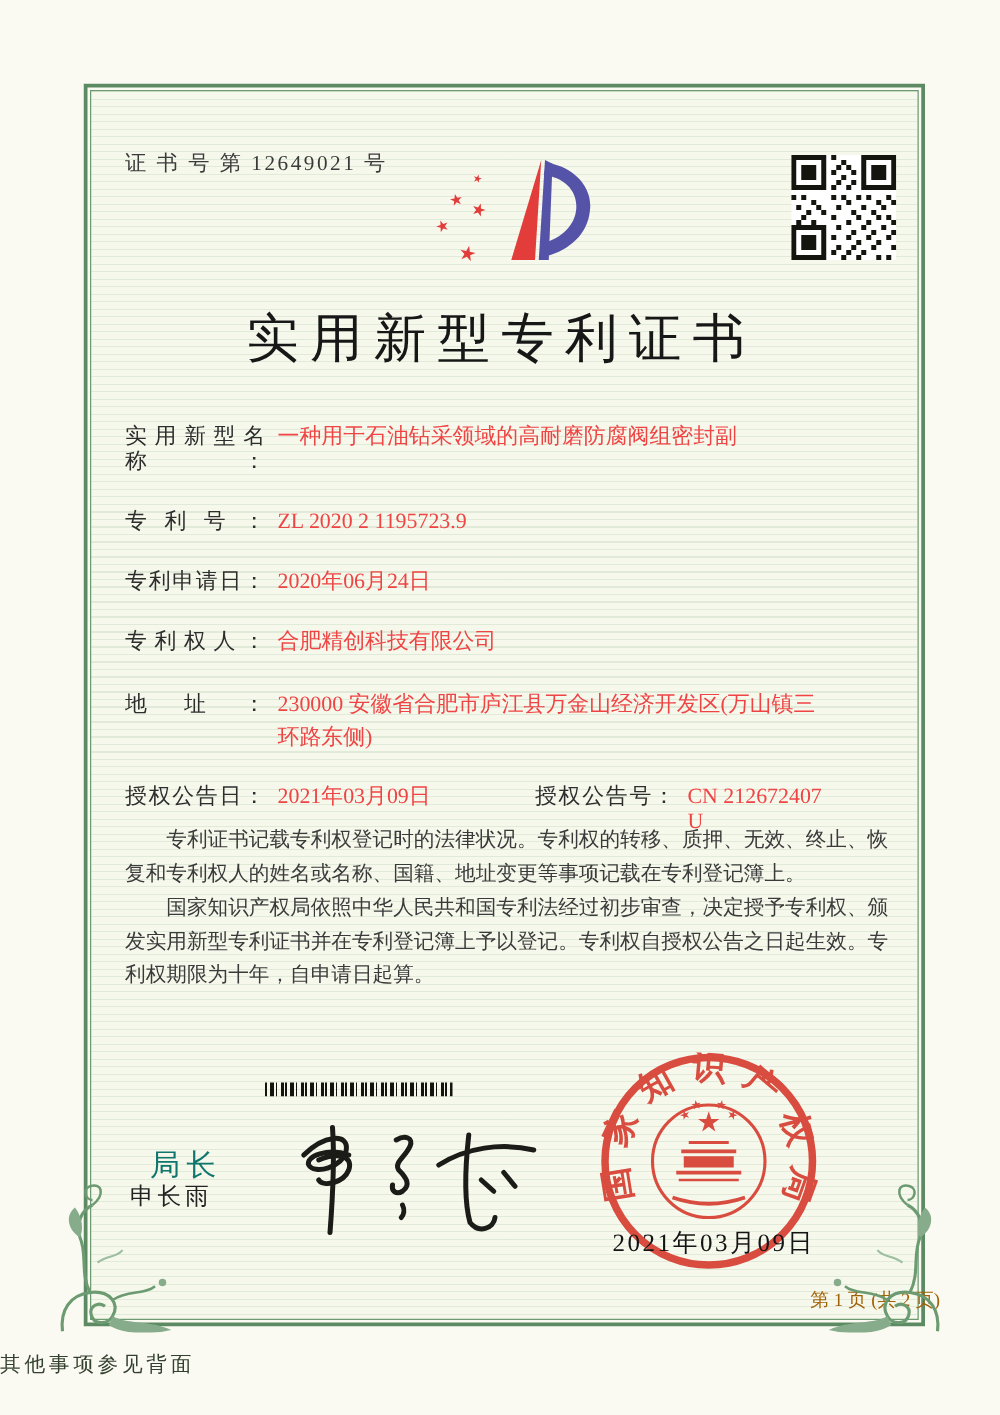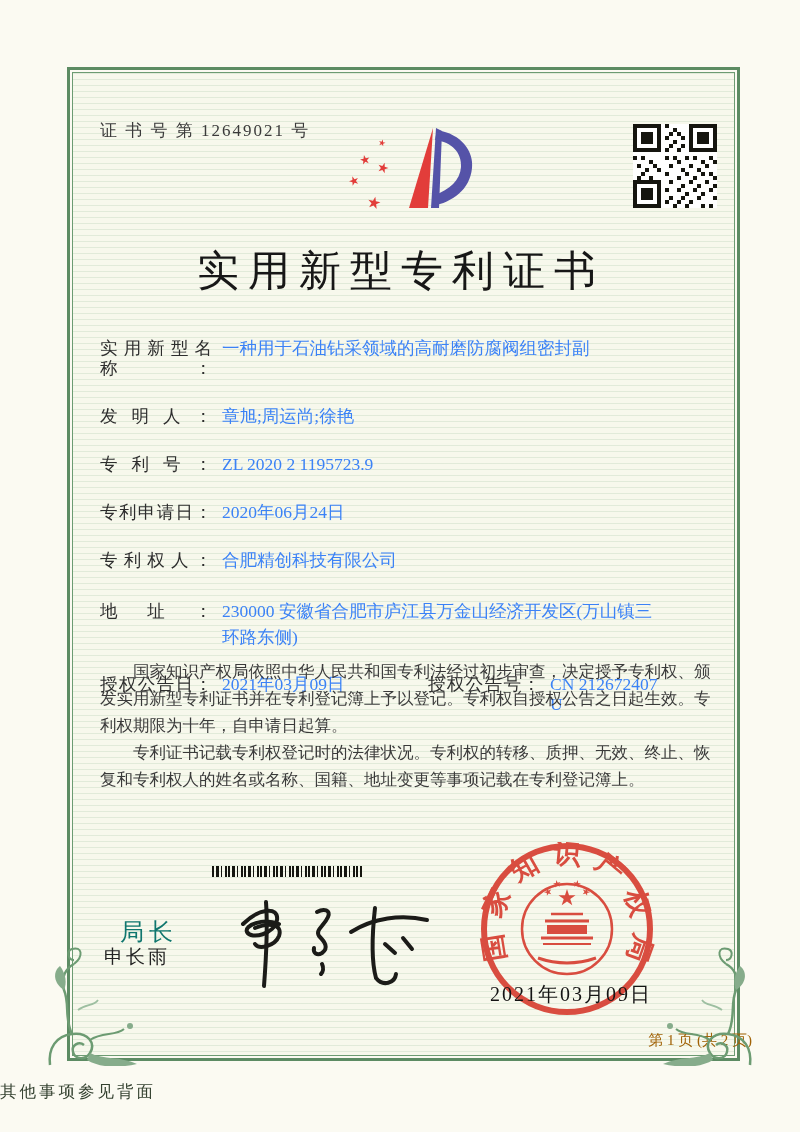--- a/index.html
+++ b/index.html
@@ -27,21 +27,21 @@
     position:absolute;left:0;top:243px;width:800px;text-align:center;
     font-size:42px;letter-spacing:9px;padding-left:2px;box-sizing:border-box;
     color:#171717;
   }
   .fields{position:absolute;left:100px;top:338px;width:560px;font-size:17.5px;line-height:20px;}
   .row{display:flex;margin-bottom:28px;}
   .lbl{
     flex:0 0 112px;width:112px;display:inline-block;
     text-align:justify;text-align-last:justify;color:#2d2d2d;
   }
-  .val{padding-left:10px;color:#3b82f6;}
+  .val{padding-left:10px;color:#ef4444;}
   .row-addr{line-height:26px;margin-bottom:0;}
   .val-addr{width:480px;}
   .row-grant{margin-top:24px;justify-content:center;}
   .grant-date{width:233px;box-sizing:content-box;}
   .paras{position:absolute;left:100px;top:658px;width:618px;font-size:16.5px;line-height:27px;color:#3a3a3a;}
   .paras p{margin:0;text-indent:2em;}
   .barcode{
     position:absolute;left:212px;top:866px;width:150px;height:11px;
     background:repeating-linear-gradient(90deg,
       #15150f 0 2px, rgba(0,0,0,0) 2px 4px,
@@ -110,24 +110,20 @@
   </svg>
 
   <div class="title">实用新型专利证书</div>
 
   <div class="fields">
     <div class="row">
       <span class="lbl">实用新型名称：</span>
       <span class="val">一种用于石油钻采领域的高耐磨防腐阀组密封副</span>
     </div>
     <div class="row">
-      <span class="lbl">发明人：</span>
-      <span class="val">章旭;周运尚;徐艳</span>
-    </div>
-    <div class="row">
       <span class="lbl">专利号：</span>
       <span class="val">ZL 2020 2 1195723.9</span>
     </div>
     <div class="row">
       <span class="lbl">专利申请日：</span>
       <span class="val">2020年06月24日</span>
     </div>
     <div class="row">
       <span class="lbl">专利权人：</span>
       <span class="val">合肥精创科技有限公司</span>
@@ -138,22 +134,22 @@
     </div>
     <div class="row row-grant">
       <span class="lbl">授权公告日：</span>
       <span class="val grant-date">2021年03月09日</span>
       <span class="lbl">授权公告号：</span>
       <span class="val">CN 212672407 U</span>
     </div>
   </div>
 
   <div class="paras">
+    <p>专利证书记载专利权登记时的法律状况。专利权的转移、质押、无效、终止、恢复和专利权人的姓名或名称、国籍、地址变更等事项记载在专利登记簿上。</p>
     <p>国家知识产权局依照中华人民共和国专利法经过初步审查，决定授予专利权、颁发实用新型专利证书并在专利登记簿上予以登记。专利权自授权公告之日起生效。专利权期限为十年，自申请日起算。</p>
-    <p>专利证书记载专利权登记时的法律状况。专利权的转移、质押、无效、终止、恢复和专利权人的姓名或名称、国籍、地址变更等事项记载在专利登记簿上。</p>
   </div>
 
   <div class="barcode"></div>
 
   <div class="sig-role">局长</div>
   <div class="sig-name">申长雨</div>
 
   <svg class="signature" width="210" height="105" viewBox="0 0 210 105">
     <g fill="none" stroke="#1b1b18" stroke-width="4" stroke-linecap="round">
       <path d="M18,36 C34,20 54,18 52,32 C50,46 26,52 22,44 C19,37 38,30 54,36"></path>

